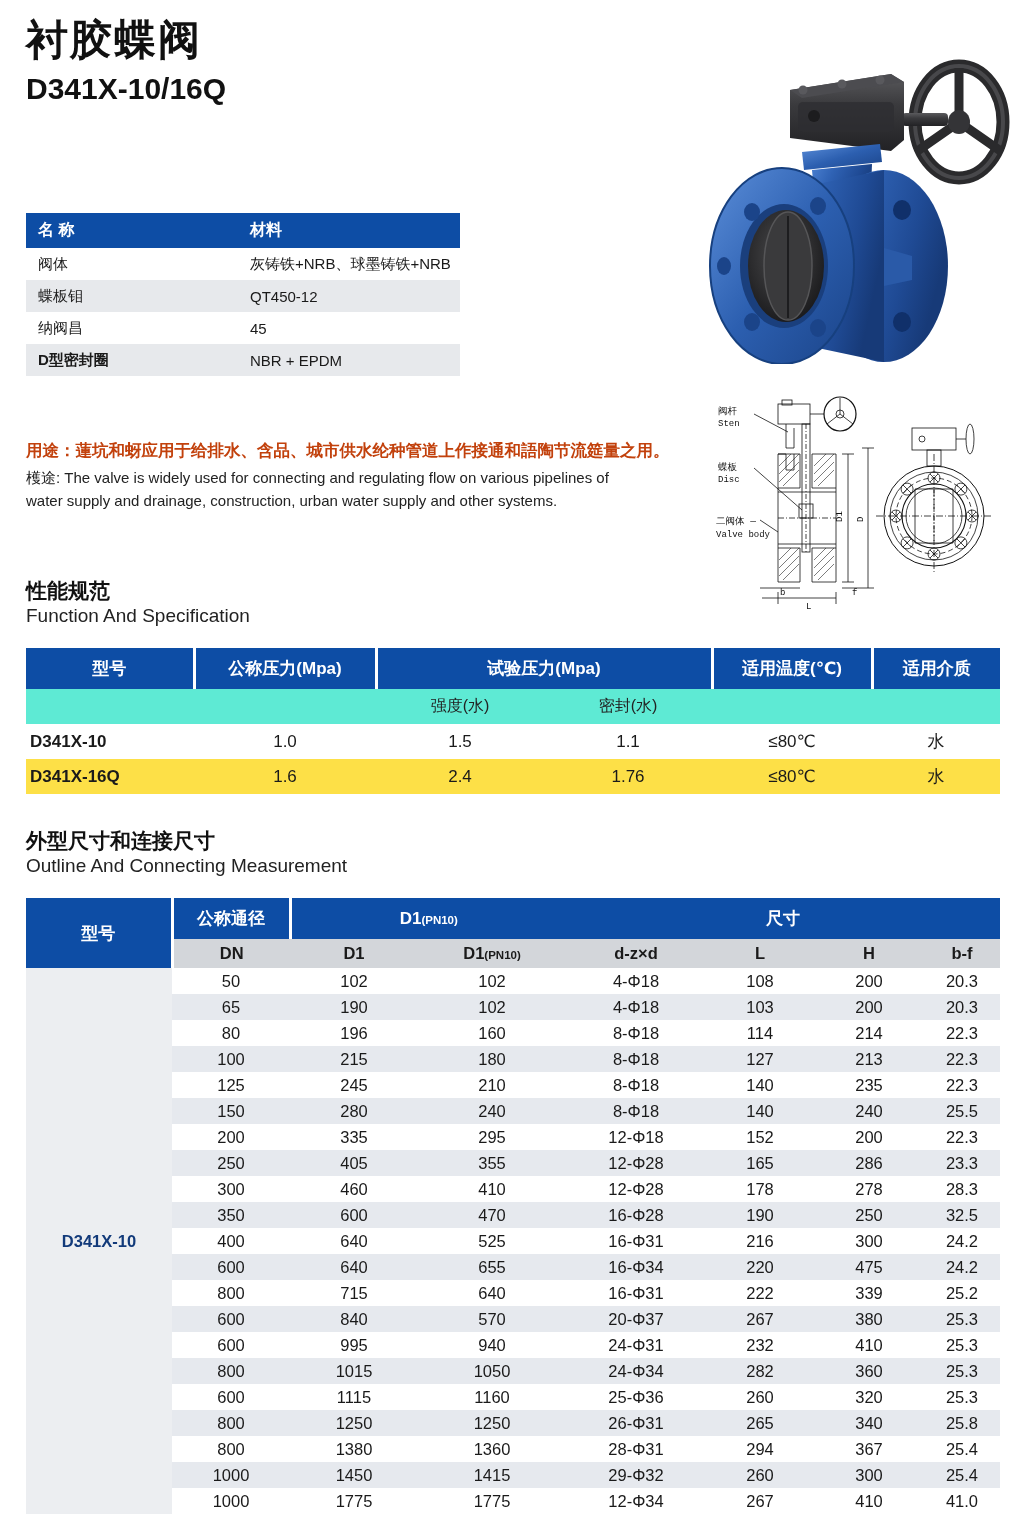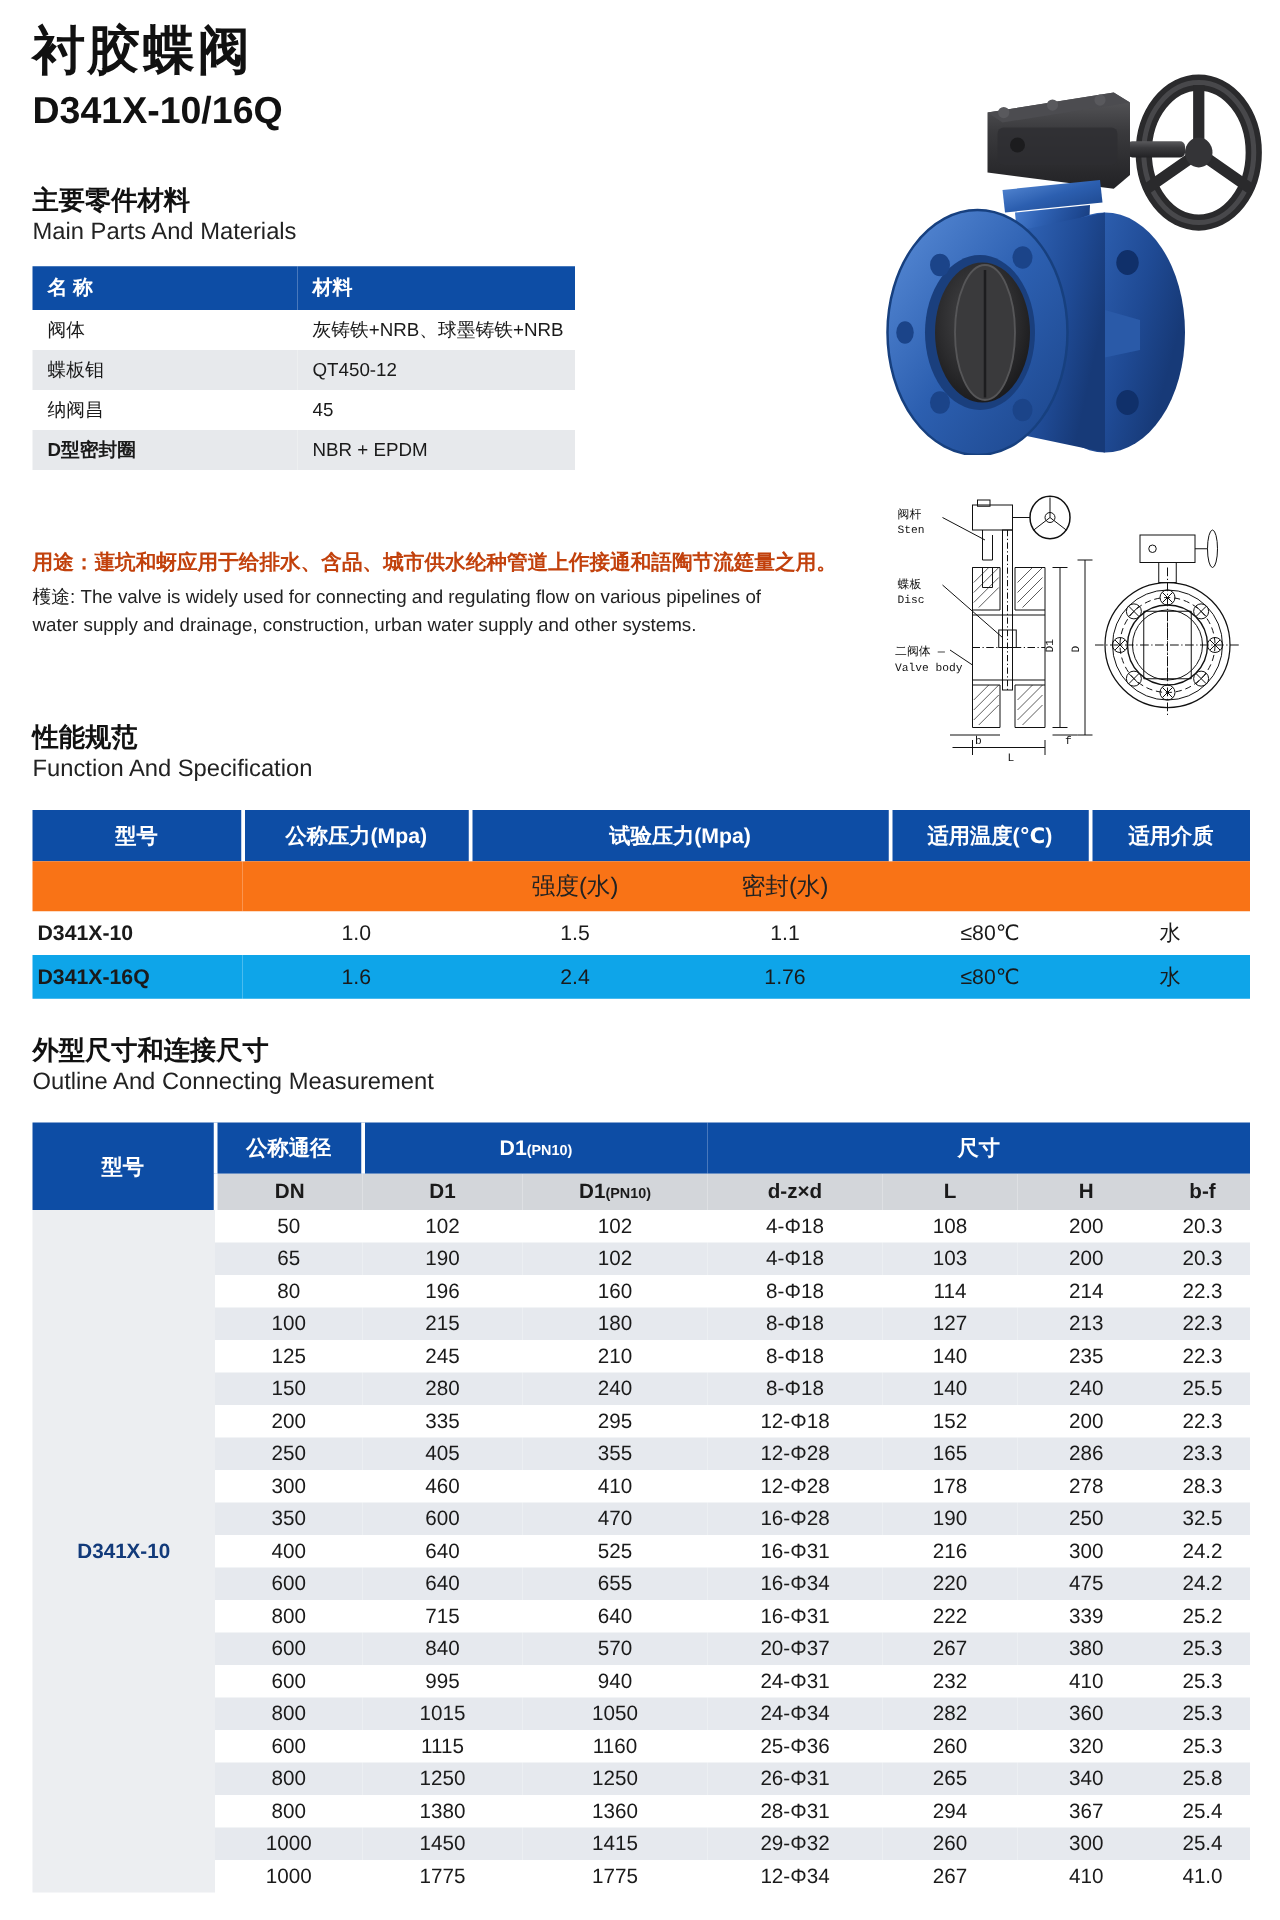--- a/index.html
+++ b/index.html
@@ -58,23 +58,23 @@
   .usage .en{font-size:15px;color:#222;line-height:1.55;margin-top:3px;}
 
   
   .tbl-spec{
     position:absolute;left:26px;top:648px;width:974px;
     font-size:16px;
   }
   .tbl-spec td{text-align:center;}
   .tbl-spec .hdrc{font-size:17px;padding:9px 2px;border-right:3px solid #ffffff;}
   .tbl-spec .hdrc:last-child{border-right:none;}
-  .tbl-spec .sub td{background:#f97316;padding:7px 2px;font-size:19px;color:#222;}
+  .tbl-spec .sub td{background:#5eead4;padding:7px 2px;font-size:16px;color:#222;}
   .tbl-spec .drow td{padding:6px 2px;font-size:17px;}
-  .tbl-spec .drow.alt td{background:#0ea5e9;}
+  .tbl-spec .drow.alt td{background:#fde047;}
   .tbl-spec .model{font-weight:bold;text-align:left;padding-left:4px !important;font-size:17px;}
 
   
   .tbl-out{
     position:absolute;left:26px;top:898px;width:974px;
     font-size:16px;
   }
   .tbl-out td{text-align:center;}
   .tbl-out .h1 td{padding:9px 2px;font-size:17px;}
   .tbl-out .h1 .sp{border-right:3px solid #ffffff;}
@@ -96,24 +96,20 @@
   .dlabel-zh{font-size:9.5px;fill:#111;}
 </style>
 </head>
 <body>
 
 <div class="page">
 
   <div class="title-zh">衬胶蝶阀</div>
   <div class="title-en">D341X-10/16Q</div>
 
-  <div class="sec1">
-    <div class="sec-zh">主要零件材料</div>
-    <div class="sec-en">Main Parts And Materials</div>
-  </div>
 
   <table class="tbl-parts">
     <tbody>
         <tr class="hdr">
       <td class="c1">名 称</td>
       <td>材料</td>
     </tr>
     <tr class="row-a">
       <td class="nm">阀体</td>
       <td>灰铸铁+NRB、球墨铸铁+NRB</td>

